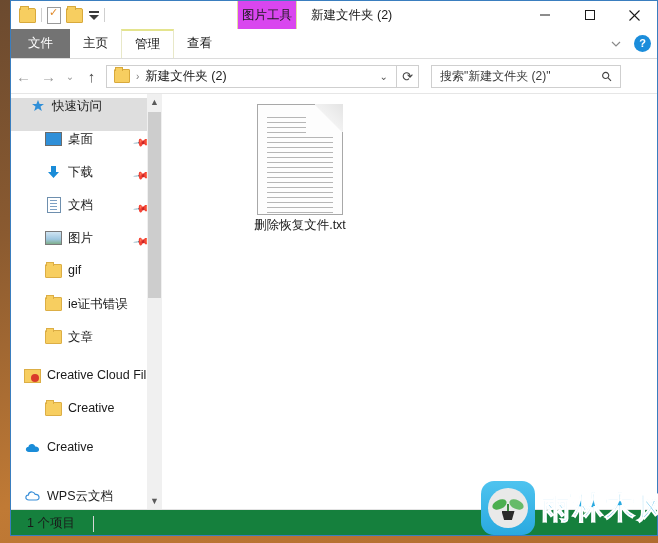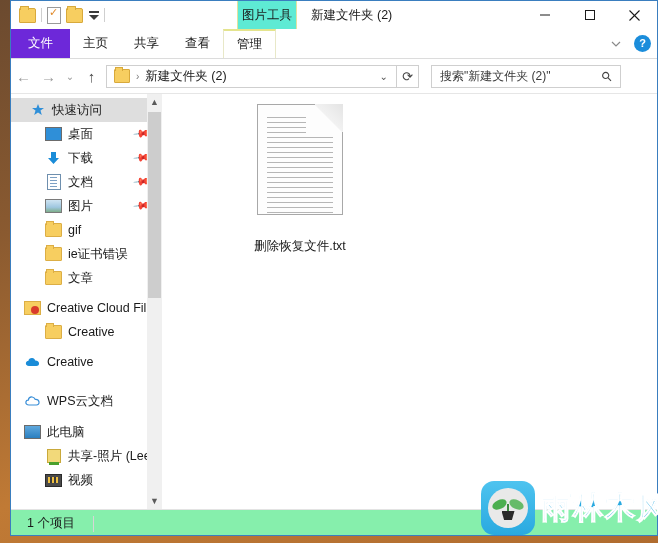--- a/index.html
+++ b/index.html
@@ -85,21 +85,21 @@
     display:flex;flex-direction:column;align-items:center;gap:2px;
   }
   .qat-caret-bar{width:10px;height:2px;background:#3b3b3b;}
 
   .ctxtab {
     position: absolute;
     left: 226px;
     top: 0;
     width: 60px;
     height: 28px;
-    background: #5eead4;
+    background: #d946ef;
     border-left: 1px solid #e2e2a0;
     border-right: 1px solid #e2e2a0;
     display: flex;
     align-items: center;
     justify-content: center;
     font-size: 12.5px;
     color: #1a1a1a;
     box-sizing: border-box;
   }
   .wtitle {
@@ -135,21 +135,21 @@
     align-items: stretch;
   }
   .tab {
     padding: 0 13px;
     display: flex; align-items: center; justify-content: center;
     font-size: 12.5px;
     color: #1a1a1a;
     box-sizing: border-box;
   }
   .tab.file {
-    background: #6d28d9;
+    background: #737373;
     color: #ffffff;
     padding: 0 17px;
   }
   .tab.manage {
     border-left: 1px solid #e8e8c8;
     border-right: 1px solid #e8e8c8;
     border-top: 2px solid #e4e48e;
     color: #1a1a1a;
   }
   .ribbon-right {
@@ -279,22 +279,21 @@
     background: #ffffff;
     overflow: hidden;
     border-right: none;
   }
   .navlist {
     position: relative;
     padding-top: 4px;
   }
   .navitem {
     display: flex;
-    align-items: center;
-    height: 24px;
+    height: 33px;
     padding-left: 18px;
     font-size: 12.5px;
     color: #1a1a1a;
     white-space: nowrap;
     position: relative;
   }
   .navitem.selected {
     background: #dedede;
   }
   .navitem .ic {
@@ -447,31 +446,31 @@
     top: 12px;
     right: 9px;
   }
   .docicon .lines .l {
     height: 1px;
     background: #b6b6b6;
     margin-bottom: 4px;
   }
   .docicon .lines .l.short { margin-right: 27px; }
   .filelabel {
-    margin-top: 23px;
+    margin-top: 2px;
     font-size: 12.5px;
     color: #1a1a1a;
     white-space: nowrap;
   }
 
   
   .statusbar {
     position: relative;
     height: 27px;
-    background: #86efac;
+    background: #15803d;
     border-top: 1px solid #e3e3e3;
     display: flex;
     align-items: center;
   }
   .statustext {
     font-size: 12.5px;
     color: #1a1a1a;
     margin-left: 16px;
   }
   .statussep {
@@ -584,23 +583,22 @@
             <line x1="11.5" y1="1.5" x2="1.5" y2="11.5" stroke="#1a1a1a" stroke-width="1.1"></line>
           </svg>
       </div>
     </div>
   </div>
 
   <div class="ribbon">
     <div class="tabs">
       <div class="tab file">文件</div>
       <div class="tab">主页</div>
-      <div class="tab">共享</div>
+      <div class="tab manage">管理</div>
       <div class="tab">查看</div>
-      <div class="tab manage">管理</div>
     </div>
     <div class="ribbon-right">
       <div class="chev-down">
         <svg width="12" height="12" viewBox="0 0 12 12">
             <polyline points="2,4 6,8 10,4" fill="none" stroke="#8a8a8a" stroke-width="1.2"></polyline>
           </svg>
       </div>
       <div class="help-btn">?</div>
     </div>
   </div>

